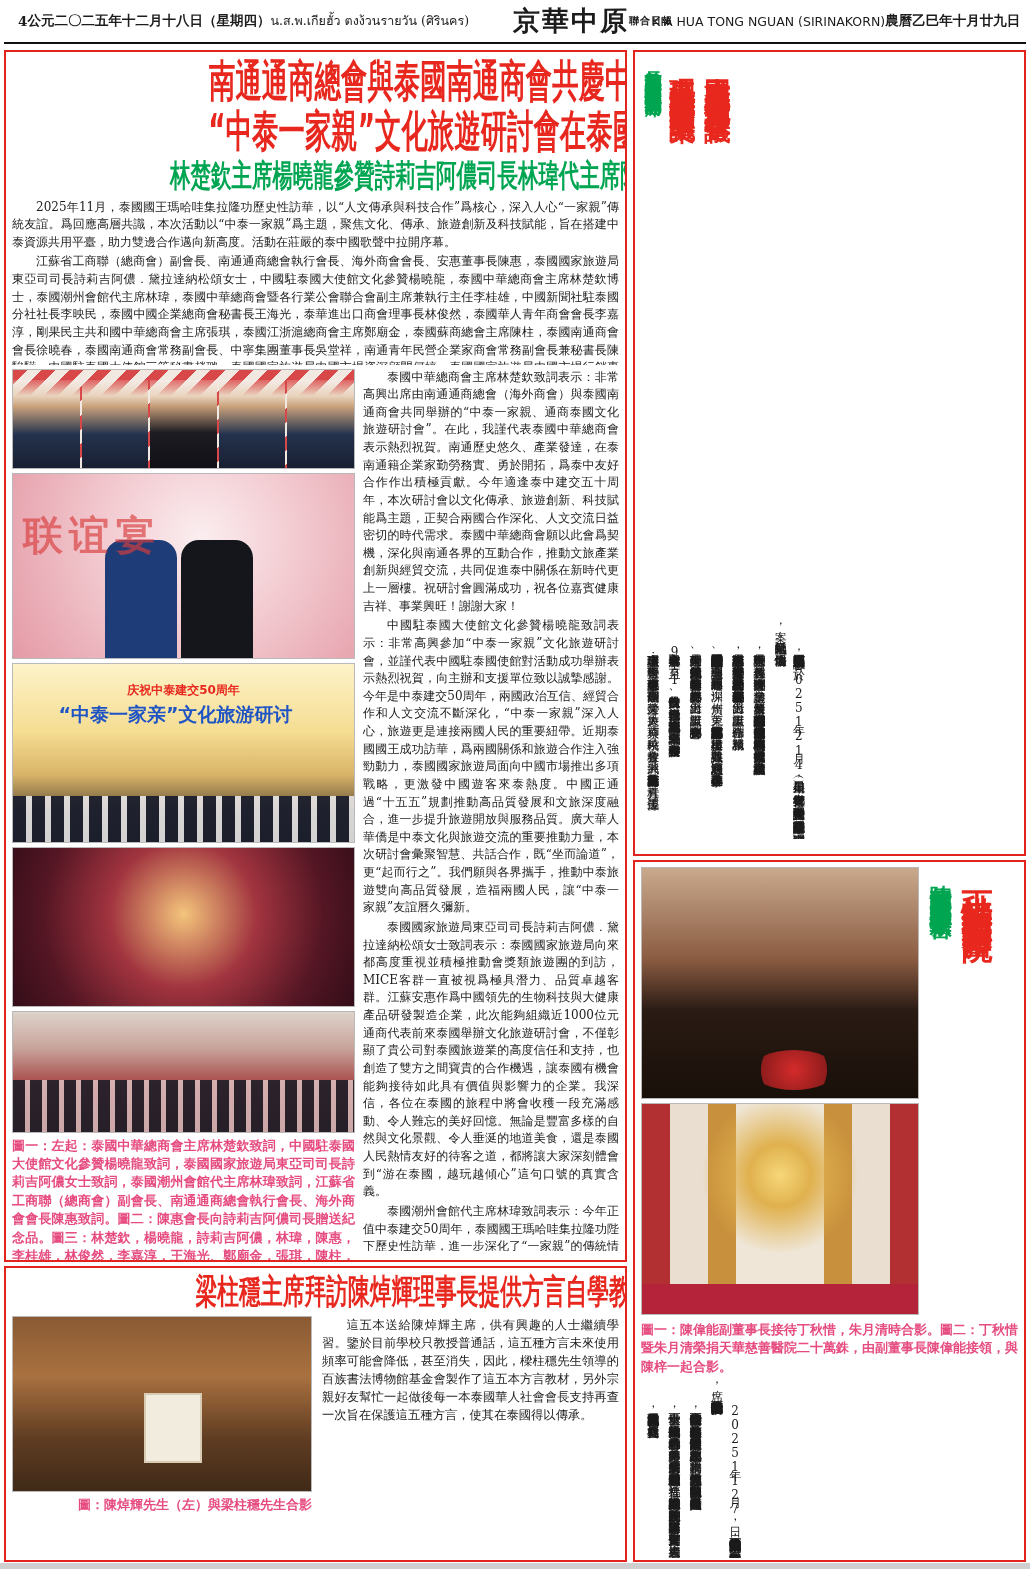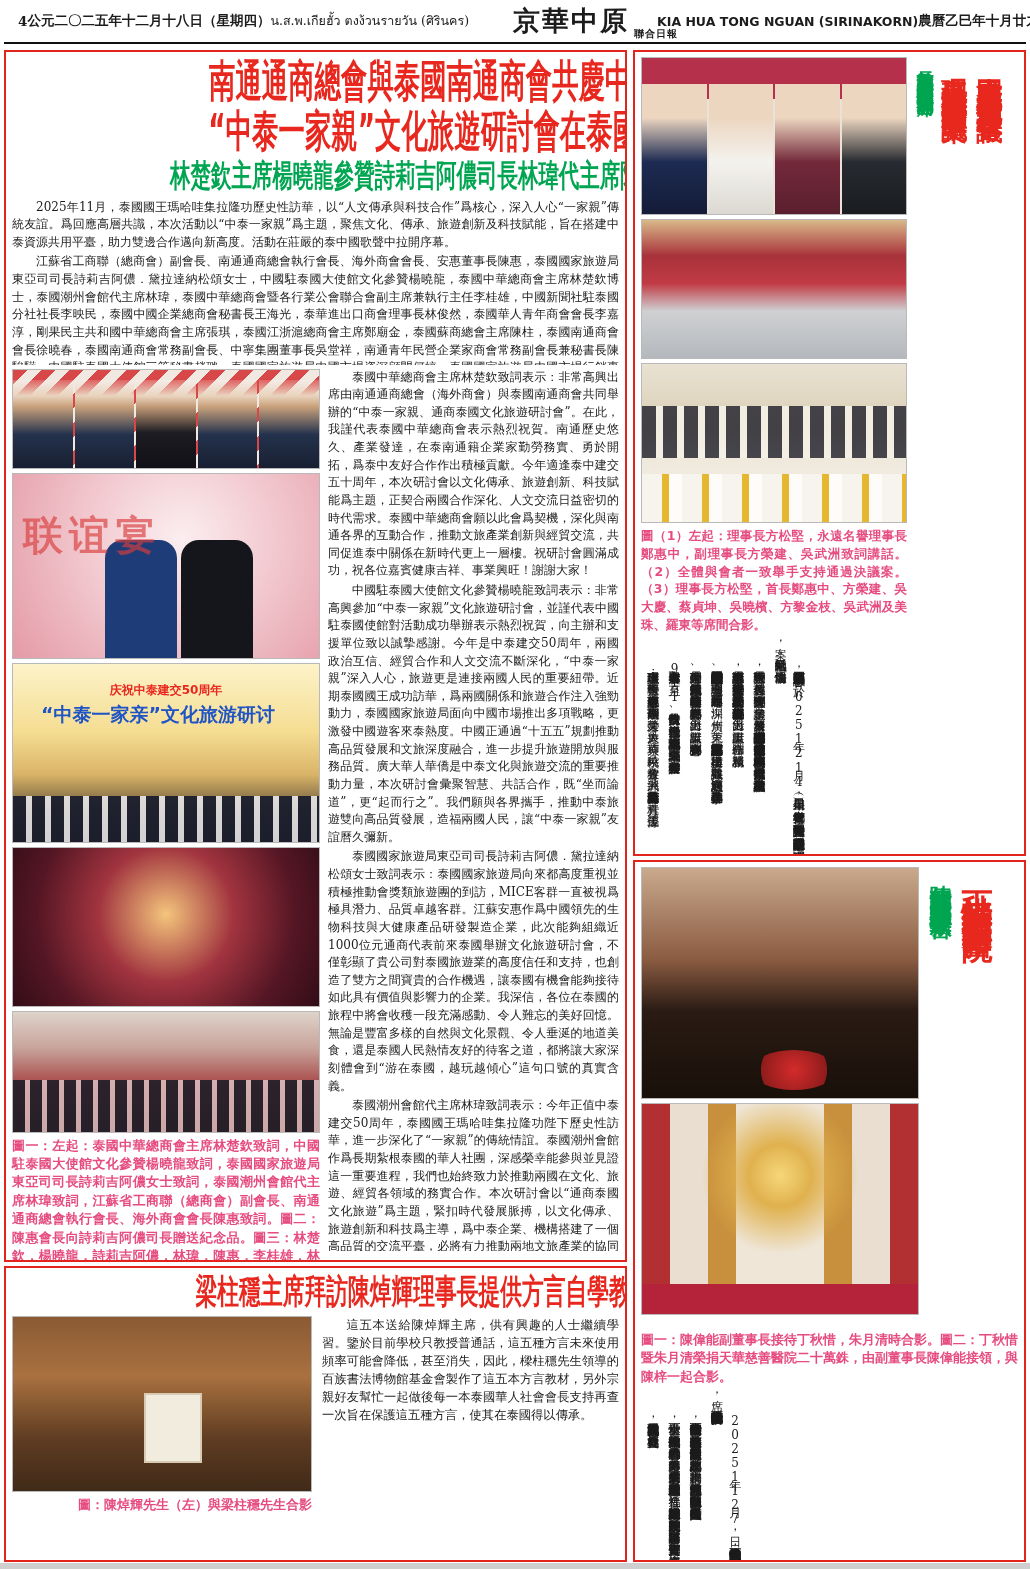--- a/index.html
+++ b/index.html
@@ -3,24 +3,24 @@
 <meta charset="utf-8">
 <style>
   html,body{margin:0;padding:0;background:#f2f2f2;}
   .page{position:relative;width:1030px;height:1569px;background:#fff;overflow:hidden;
         font-family:"DejaVu Serif","Liberation Serif",serif;color:#1c1c1c;}
   
   .masthead{position:absolute;left:4px;top:0;width:1022px;height:44px;
     border-bottom:2px solid #111;display:flex;align-items:center;justify-content:space-between;
     padding:0 14px;box-sizing:border-box;font-size:13.5px;font-weight:bold;white-space:nowrap;}
   .masthead .thai{font-weight:normal;font-size:12.5px;}
-  .logo-wrap{display:flex;align-items:flex-end;gap:5px;margin-left:44px;}
+  .logo-wrap{display:flex;align-items:center;margin-left:44px;}
   .logo-main{font-size:27px;font-weight:900;font-family:"DejaVu Serif",serif;letter-spacing:2px;}
   .logo-sub{display:inline-block;width:2.3em;font-size:10px;line-height:1.05;letter-spacing:1px;font-weight:bold;}
-  .masthead .en{font-family:"DejaVu Sans","Liberation Sans",sans-serif;font-size:12.5px;font-weight:bold;}
+  .masthead .en{font-family:"DejaVu Sans","Liberation Sans",sans-serif;font-size:12.5px;font-weight:normal;}
   
   .abox{position:absolute;border:2px solid #e3241c;background:#fff;box-sizing:border-box;
         padding:5px 6px;overflow:hidden;}
   #box-main {left:4px;  top:50px;  width:623px;height:1212px;}
   #box-tr   {left:633px;top:50px;  width:393px;height:806px;}
   #box-ding {left:633px;top:860px; width:393px;height:702px;}
   #box-liang{left:4px;  top:1266px;width:623px;height:296px;}
   
   .hl{color:#e8281e;font-weight:900;text-align:center;white-space:nowrap;
       font-family:"DejaVu Sans","Liberation Sans",sans-serif;line-height:1.08;}
@@ -29,21 +29,21 @@
   .hl-2{font-size:44px;margin-top:2px;}
   .hl-g{color:#00a551;font-size:31px;margin-top:5px;}
   .hl-g .sq{transform:scaleX(.66);}
   .hl-liang{font-size:34px;margin-bottom:6px;}
   .hl-liang .sq{transform:scaleX(.64);}
   
   .btxt{font-size:12px;line-height:1.47;text-align:justify;}
   .btxt p{margin:0 0 2px 0;text-indent:2em;}
   .intro{height:166px;overflow:hidden;margin-top:6px;}
   .main-row{display:flex;gap:8px;margin-top:4px;}
-  .photo-col{width:308px;flex:none;}
+  .photo-col{width:343px;flex:none;}
   .text-col{flex:1;height:882px;overflow:hidden;}
   
   .cap{color:#e64c7f;font-weight:bold;font-family:"DejaVu Sans","Liberation Sans",sans-serif;
        font-size:13px;line-height:1.42;text-align:justify;}
   .cap-center{text-align:right;}
   
   .ph{position:relative;margin-bottom:4px;overflow:hidden;border:1px solid #b9b9b9;box-sizing:border-box;}
   .ph-label{position:absolute;font-family:"DejaVu Sans",sans-serif;font-weight:900;}
   .ph-speakers{height:100px;display:flex;gap:2px;background:repeating-linear-gradient(135deg,#d94848 0 10px,#f2e8e2 10px 20px);}
   .ph-speakers .spk{flex:1;margin-top:10px;background:linear-gradient(180deg,rgba(255,255,255,.15) 0%,#e9d3bd 18%,#caa27c 30%,#24324d 62%,#181f31 100%);}
@@ -157,31 +157,20 @@
         <p>中國駐泰國大使館文化參贊楊曉龍致詞表示：非常高興參加“中泰一家親”文化旅遊研討會，並謹代表中國駐泰國使館對活動成功舉辦表示熱烈祝賀，向主辦和支援單位致以誠摯感謝。今年是中泰建交50周年，兩國政治互信、經貿合作和人文交流不斷深化，“中泰一家親”深入人心，旅遊更是連接兩國人民的重要紐帶。近期泰國國王成功訪華，爲兩國關係和旅遊合作注入強勁動力，泰國國家旅遊局面向中國市場推出多項戰略，更激發中國遊客來泰熱度。中國正通過“十五五”規劃推動高品質發展和文旅深度融合，進一步提升旅遊開放與服務品質。廣大華人華僑是中泰文化與旅遊交流的重要推動力量，本次研討會彙聚智慧、共話合作，既“坐而論道”，更“起而行之”。我們願與各界攜手，推動中泰旅遊雙向高品質發展，造福兩國人民，讓“中泰一家親”友誼曆久彌新。</p>
         <p>泰國國家旅遊局東亞司司長詩莉吉阿儂．黛拉達納松頌女士致詞表示：泰國國家旅遊局向來都高度重視並積極推動會獎類旅遊團的到訪，MICE客群一直被視爲極具潛力、品質卓越客群。江蘇安惠作爲中國領先的生物科技與大健康產品研發製造企業，此次能夠組織近1000位元通商代表前來泰國舉辦文化旅遊研討會，不僅彰顯了貴公司對泰國旅遊業的高度信任和支持，也創造了雙方之間寶貴的合作機遇，讓泰國有機會能夠接待如此具有價值與影響力的企業。我深信，各位在泰國的旅程中將會收穫一段充滿感動、令人難忘的美好回憶。無論是豐富多樣的自然與文化景觀、令人垂涎的地道美食，還是泰國人民熱情友好的待客之道，都將讓大家深刻體會到“游在泰國，越玩越傾心”這句口號的真實含義。</p>
         <p>泰國潮州會館代主席林瑋致詞表示：今年正值中泰建交50周年，泰國國王瑪哈哇集拉隆功陛下歷史性訪華，進一步深化了“一家親”的傳統情誼。泰國潮州會館作爲長期紮根泰國的華人社團，深感榮幸能參與並見證這一重要進程，我們也始終致力於推動兩國在文化、旅遊、經貿各領域的務實合作。本次研討會以“通商泰國文化旅遊”爲主題，緊扣時代發展脈搏，以文化傳承、旅遊創新和科技爲主導，爲中泰企業、機構搭建了一個高品質的交流平臺，必將有力推動兩地文旅產業的協同發展。我們旅泰潮籍僑胞歷來重視文化的傳承與發揚。我們願與各界朋友一道，進一步發揮橋樑紐帶作用，促進中泰人文交流和產業合作，爲兩國關係的持續健康發展注入新的活力。</p>
 
       </div>
     </div>
   </div>
 
   <div class="abox" id="box-tr">
     <div class="vwrap">
-      <div class="tr-photo-col">
-        <div class="ph ph-four">
-          <div class="spk"></div>
-          <div class="spk"></div>
-          <div class="spk"></div>
-          <div class="spk"></div>
-        </div>
-        <div class="ph ph-meeting"></div>
-        <div class="ph ph-toast"></div>
-        <div class="cap" style="font-size:12.5px">圖（1）左起：理事長方松堅，永遠名譽理事長鄭惠中，副理事長方榮建、吳武洲致詞講話。（2）全體與會者一致舉手支持通過決議案。（3）理事長方松堅，首長鄭惠中、方榮建、吳大慶、蔡貞坤、吳曉檳、方黎金枝、吳武洲及美珠、羅東等席間合影。</div>
-      </div>
       <div class="vhl" style="height:560px">
         <p class="t1">泰國惠來同鄉會舉行第十九屆第四次理事會議</p>
         <p class="t1">理事長方松堅主持致開會詞全體通過多項議案</p>
         <p class="t2">首長鄭惠中胡烈燦方榮建吳大慶蔡貞坤吳曉檳方黎金枝吳武洲等出席</p>
       </div>
     </div>
     <div class="vbody" style="height:218px;margin-top:4px">
       <p>泰國惠來同鄉會第十九屆第四次理事會議，於2025年12月14日（星期日）上午，在鄉會大禮堂舉行。理事長方松堅主持致開會詞，永遠名譽理事長鄭惠中暨諸位副理事長、理事踴躍出席。全體與會者熱烈發言並通過多項議案，氣氛輕鬆融洽，場面溫馨愉快。</p>
       <p>理事長方松堅致詞，感謝各位首長、理事關注支持鄉會，參加會議，共策會務發展。特別感謝永遠名譽理事長鄭惠中的大力支持指導，是一位深受敬仰的德高望重領導者。三樓商務中心裝修工程順利完竣，擬擇吉日舉行添汶宗教儀式，請積極提供意見和建議。</p>
       <p>永遠名譽理事長鄭惠中講話，推崇理事長方松堅是鄉會好主席，受到社會各界人士的稱讚和好評。各位副理事長一直熱心支持鄉會發展，出錢出力、出謀獻策，團結合作，精誠服務。</p>
@@ -196,21 +185,21 @@
     <div class="vwrap">
       <div class="ding-photo-col">
         <div class="ph ph-tea"></div>
         <div class="ph ph-temple"></div>
       </div>
       <div class="vhl vhl-ding" style="height:452px">
         <p class="t1">丁秋惜捐贈二十萬銖予天華醫院</p>
         <p class="t2">陳偉能副董事長及陳梓總幹事接領善款</p>
       </div>
     </div>
-    <div class="cap" style="margin-top:12px">圖一：陳偉能副董事長接待丁秋惜，朱月清時合影。圖二：丁秋惜暨朱月清榮捐天華慈善醫院二十萬銖，由副董事長陳偉能接領，與陳梓一起合影。</div>
+    <div class="cap" style="margin-top:2px">圖一：陳偉能副董事長接待丁秋惜，朱月清時合影。圖二：丁秋惜暨朱月清榮捐天華慈善醫院二十萬銖，由副董事長陳偉能接領，與陳梓一起合影。</div>
     <div class="vbody" style="height:178px;margin-top:4px">
       <p>2025年11月27日，已故僑領陳億元先生的夫人丁秋惜女士和媳婦朱月清女士蒞臨泰京天華慈善醫院，樂捐二十萬支持醫院慈善醫療事業。天華慈善醫院董事長郭光國先生因有要務未能出席，特委托副董事長陳偉能與總幹事陳梓代表醫院接待丁秋惜女士並接領善款。</p>
       <p>陳偉能副董事長在接待丁秋惜女士時表示，陳億元僑領生前熱心支持慈善公益，多年來對天華醫院的發展傾注深情厚誼。此次由家屬延續其慈心，再次捐贈善款，充分體現僑領家族的慈善理念，也爲醫院在推動弱勢醫療救助、提升公共衛生服務等工作注入溫暖力量。</p>
       <p>丁秋惜女士表示，此次捐贈是家族緬懷陳億元先生、生者傳承善心的具體行動，希望略盡綿薄之力，幫助更多有需要的病患，亦願天華慈善醫院繼續蓬勃發展、造福社會。陳梓總幹事感謝陳氏家族長久以來的支持，並強調醫院將秉持創院宗旨，妥善運用善款於惠民醫療，使每一分善資落實到實處，造福廣大患者。</p>
       <p>此次善舉再度展現陳氏家族大愛無私之精神，爲社會樹立良好典範。</p>
     </div>
   </div>
 
   <div class="abox" id="box-liang">
     <div class="hl hl-liang"><span class="sq">梁柱穩主席拜訪陳焯輝理事長提供方言自學教材供有興趣者參考使用</span></div>

